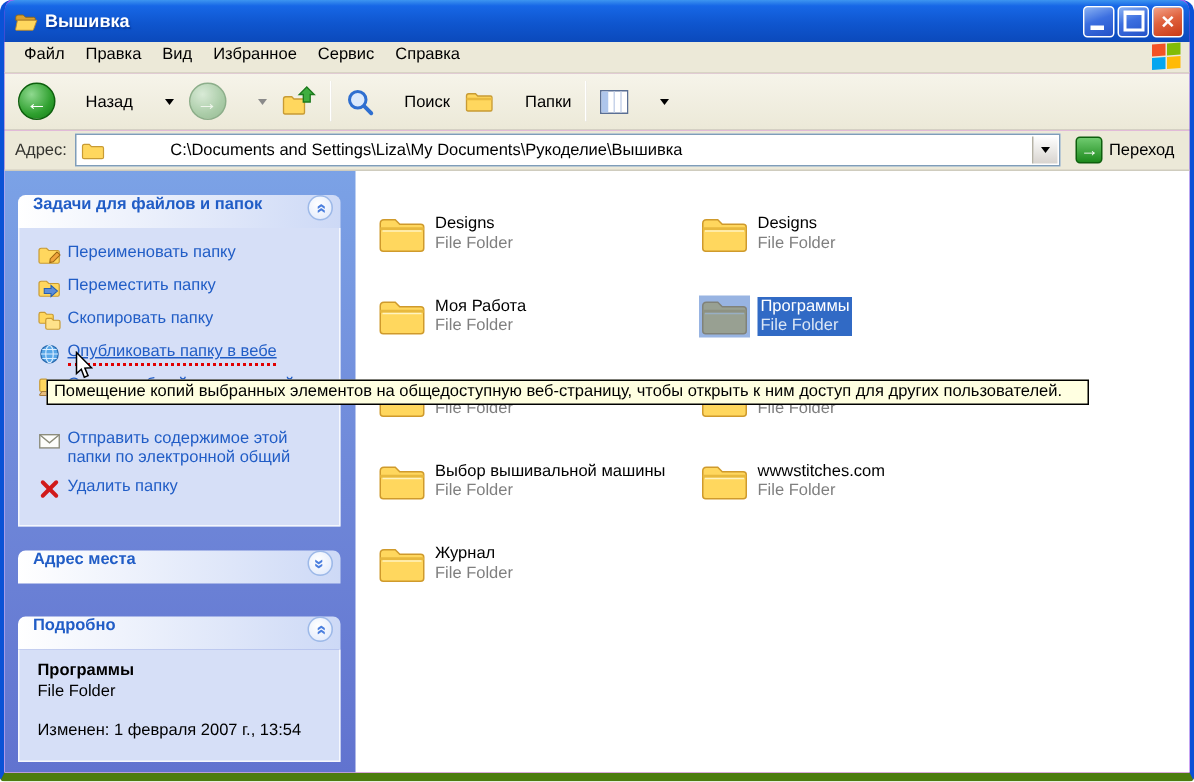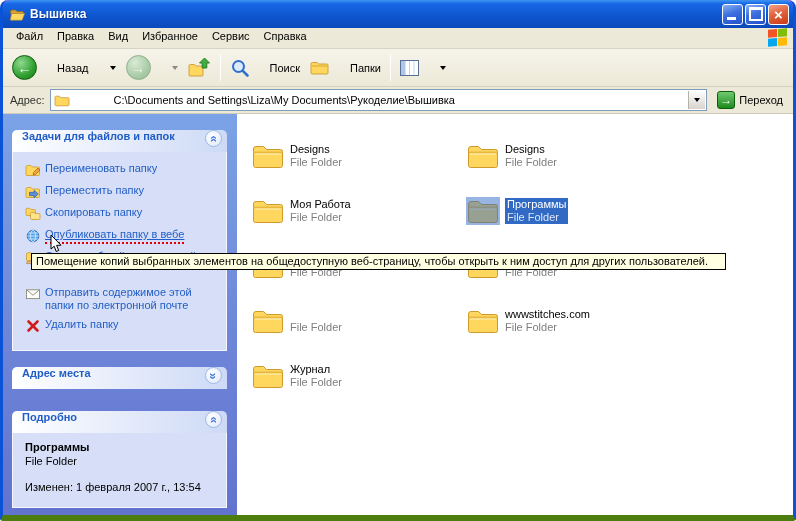--- a/index.html
+++ b/index.html
@@ -292,21 +292,21 @@
             <span class="tlabel">Открыть общий доступ к этой</span>
           </div>
 
           <div class="task-link">
             <span class="ticon">
               <svg width="16" height="16" viewBox="0 0 16 16">
                 <rect x="1.5" y="3.8" width="13" height="8.8" fill="#fdfdfb" stroke="#8a8a7a" stroke-width="0.9"></rect>
                 <path d="M1.5 3.8 L8 9.2 L14.5 3.8" fill="none" stroke="#8a8a7a" stroke-width="0.9"></path>
               </svg>
             </span>
-            <span class="tlabel">Отправить содержимое этой папки по электронной почте</span>
+            <span class="tlabel">Отправить содержимое этой папки по электронной общий</span>
           </div>
 
           <div class="task-link">
             <span class="ticon">
               <svg width="16" height="16" viewBox="0 0 16 16">
                 <line x1="3.5" y1="3.5" x2="12.5" y2="12.5" stroke="#d11a1a" stroke-width="2.6" stroke-linecap="round"></line>
                 <line x1="12.5" y1="3.5" x2="3.5" y2="12.5" stroke="#d11a1a" stroke-width="2.6" stroke-linecap="round"></line>
               </svg>
             </span>
             <span class="tlabel">Удалить папку</span>
@@ -406,21 +406,21 @@
         </div>
 
         <div class="folder-item">
           <span class="ficon">
               <svg width="34" height="28" viewBox="0 0 34 28">
                 <path d="M2.5 7 Q2.5 4.5 5 4.5 L12.5 4.5 L15.5 7.5 L29.5 7.5 Q31.5 7.5 31.5 9.5 L31.5 23.5 Q31.5 25.5 29.5 25.5 L4.5 25.5 Q2.5 25.5 2.5 23.5 Z" fill="#ffd75e" stroke="#cf9a2c"></path>
                 <path d="M2.5 10.5 L31.5 10.5" stroke="#e8b93e" stroke-width="2"></path>
                 <path d="M4 12 L30 12" stroke="#fff3c0" stroke-width="1"></path>
               </svg>
             </span>
-          <span class="labels"><br><span class="ftype">File Folder</span></span>
+          <span class="labels"><span class="fname">Выбор вышивальной машины</span><br><span class="ftype">File Folder</span></span>
         </div>
 
         <div class="folder-item">
           <span class="ficon">
               <svg width="34" height="28" viewBox="0 0 34 28">
                 <path d="M2.5 7 Q2.5 4.5 5 4.5 L12.5 4.5 L15.5 7.5 L29.5 7.5 Q31.5 7.5 31.5 9.5 L31.5 23.5 Q31.5 25.5 29.5 25.5 L4.5 25.5 Q2.5 25.5 2.5 23.5 Z" fill="#ffd75e" stroke="#cf9a2c"></path>
                 <path d="M2.5 10.5 L31.5 10.5" stroke="#e8b93e" stroke-width="2"></path>
                 <path d="M4 12 L30 12" stroke="#fff3c0" stroke-width="1"></path>
               </svg>
             </span>

